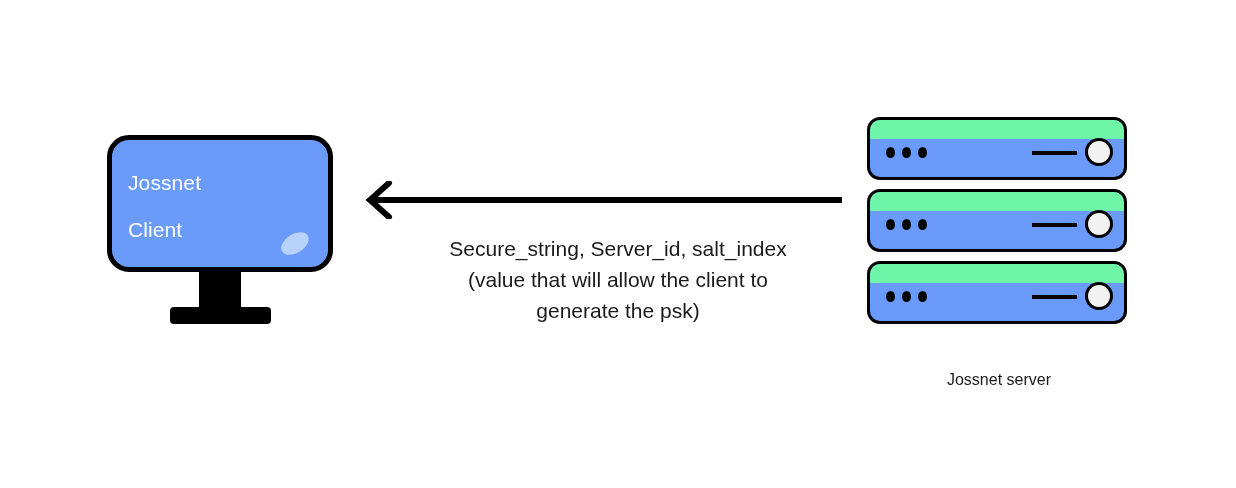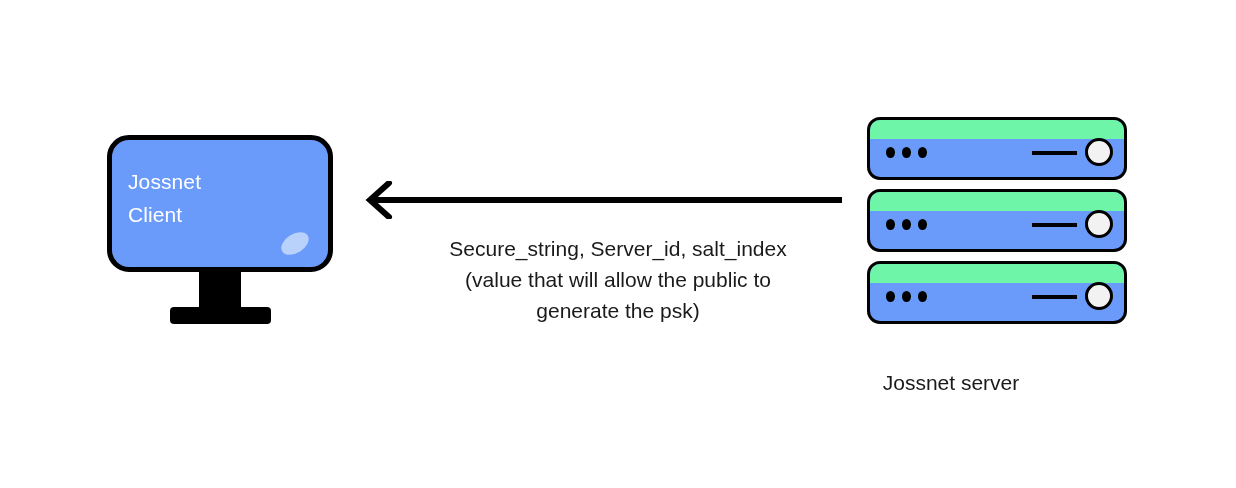--- a/index.html
+++ b/index.html
@@ -39,24 +39,23 @@
     border: 5px solid #000000;
     border-radius: 22px;
   }
   #monitor-label {
     position: absolute;
     left: 16px;
     top: 19px;
     width: 180px;
     color: #ffffff;
     font-size: 21px;
-    line-height: 33px;
+    line-height: 47px;
     white-space: pre-line;
     letter-spacing: 0.1px;
-    margin-top: 6px;
   }
   #screen-glare {
     position: absolute;
     right: 18px;
     bottom: 14px;
     width: 30px;
     height: 19px;
     border-radius: 50%;
     background: #b9d2fc;
     transform: rotate(-32deg);
@@ -169,26 +168,26 @@
     width: 28px;
     height: 28px;
     box-sizing: border-box;
     background: #f2f2f2;
     border: 3px solid #000000;
     border-radius: 50%;
   }
 
   #server-caption {
     position: absolute;
-    left: 820px;
+    left: 868px;
     top: 371px;
     width: 262px;
     text-align: center;
     color: #1a1a1a;
-    font-size: 21px;
+    font-size: 16px;
   }
 </style>
 </head>
 <body>
 
 <div id="canvas">
 
   <div id="client-device">
     <div id="monitor-screen">
       <div id="monitor-label">Jossnet
@@ -201,21 +200,21 @@
 
   <div id="arrow">
     <svg width="490" height="38" viewBox="0 0 490 38" xmlns="http://www.w3.org/2000/svg">
       <line x1="18" y1="19" x2="487" y2="19" stroke="#000000" stroke-width="6" stroke-linecap="butt"></line>
       <polyline points="34,2 15,19 34,36" fill="none" stroke="#000000" stroke-width="6" stroke-linecap="round" stroke-linejoin="miter"></polyline>
     </svg>
   </div>
 
 
   <div class="msg-label" id="label-secure-string">Secure_string, Server_id, salt_index
-(value that will allow the public to
+(value that will allow the client to
 generate the psk)</div>
 
   <div id="server-stack">
 
     <div class="server-unit u1">
       <div class="server-topbar"></div>
       <div class="server-dots">
         <i></i>
           <i></i>
           <i></i>

